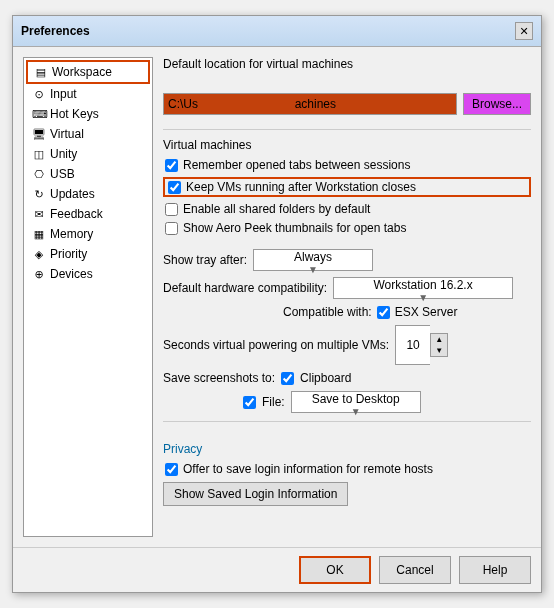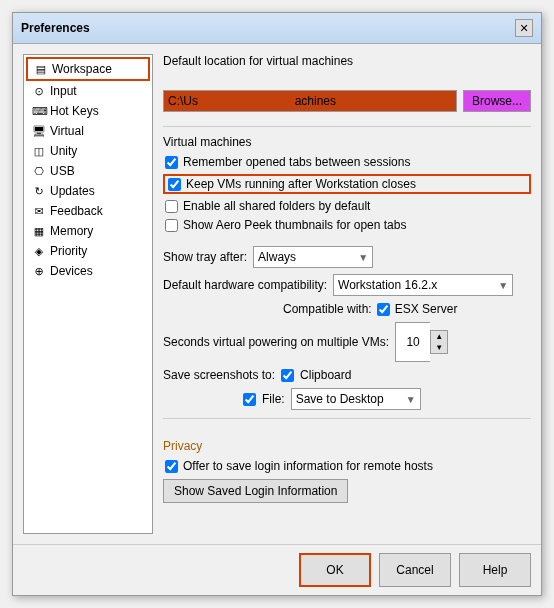--- a/index.html
+++ b/index.html
@@ -145,20 +145,21 @@
       height: 22px;
       border: 1px solid #999;
       background: #fff;
       font-size: 12px;
       padding: 0 4px;
       cursor: pointer;
       display: flex;
       align-items: center;
       justify-content: space-between;
       min-width: 120px;
+      flex-direction: column;
     }
     .dropdown-wide {
       min-width: 180px;
     }
     .dropdown-arrow {
       font-size: 10px;
       color: #666;
     }
     .compatible-row {
       display: flex;
@@ -208,42 +209,42 @@
       margin-bottom: 6px;
     }
     .file-row {
       display: flex;
       align-items: center;
       gap: 6px;
       margin-bottom: 6px;
       padding-left: 80px;
     }
     .privacy-title {
-      color: #a16207;
+      color: #0369a1;
       font-size: 12px;
       margin-bottom: 6px;
       margin-top: 20px;
     }
     .show-saved-btn {
       height: 24px;
       padding: 0 10px;
       border: 1px solid #999;
       background: #e0e0e0;
       cursor: pointer;
       font-size: 12px;
     }
     .dialog-footer {
       display: flex;
       justify-content: flex-end;
       padding: 8px 10px;
       gap: 8px;
       border-top: 1px solid #ccc;
     }
     .footer-btn {
-      height: 34px;
+      height: 28px;
       min-width: 72px;
       padding: 0 12px;
       border: 1px solid #999;
       background: #e0e0e0;
       cursor: pointer;
       font-size: 12px;
     }
     .footer-btn.ok-btn {
       border: 2px solid #d44000;
     }

